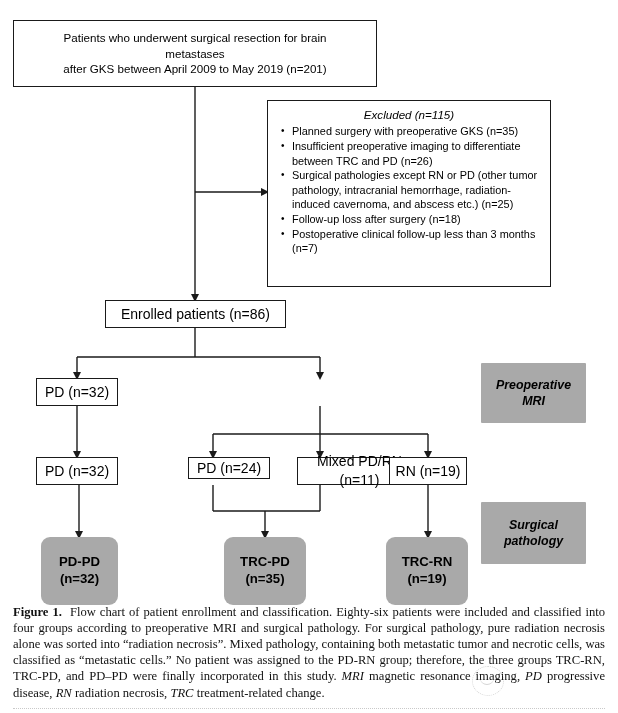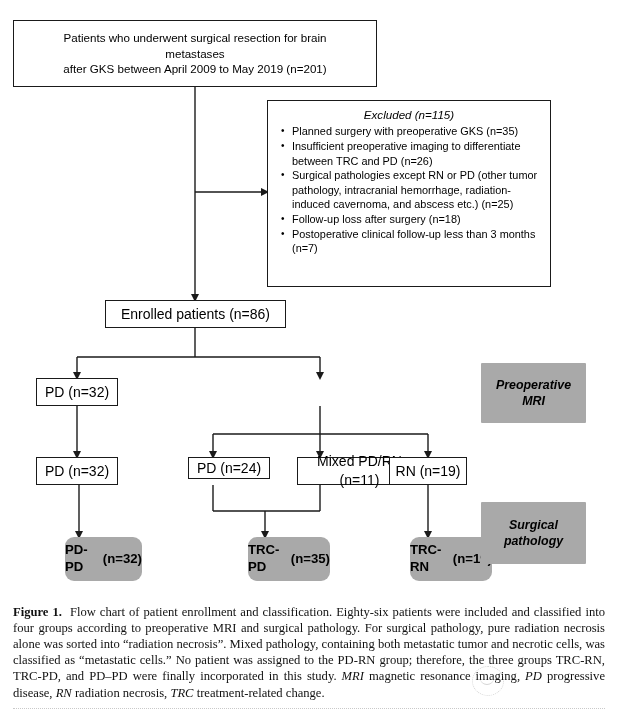--- a/index.html
+++ b/index.html
@@ -94,31 +94,30 @@
 
   .node.pd32b { left: 36px; top: 457px; width: 82px; height: 28px; }
   .node.pd24  { left: 188px; top: 457px; width: 82px; height: 22px; }
   .node.mixed { left: 258px; top: 457px; width: 125px; height: 28px; margin-left: 39px; }
   .node.rn19  { left: 389px; top: 457px; width: 78px; height: 28px; }
 
   .result {
     position: absolute;
     box-sizing: border-box;
     display: flex;
-    flex-direction: row;
+    flex-direction: column;
     align-items: center;
     justify-content: center;
     background: #a9a9a9;
     border-radius: 9px;
     font-weight: bold;
     font-size: 13.2px;
     line-height: 1.28;
     color: #000;
-    height: 44px;
-    margin-left: 24px;
+    height: 68px;
   }
   .result.pdpd  { left: 41px;  top: 537px; width: 77px; }
   .result.trcpd { left: 224px; top: 537px; width: 82px; }
   .result.trcrn { left: 386px; top: 537px; width: 82px; }
 
   .stage-label {
     position: absolute;
     box-sizing: border-box;
     display: flex;
     align-items: center;

